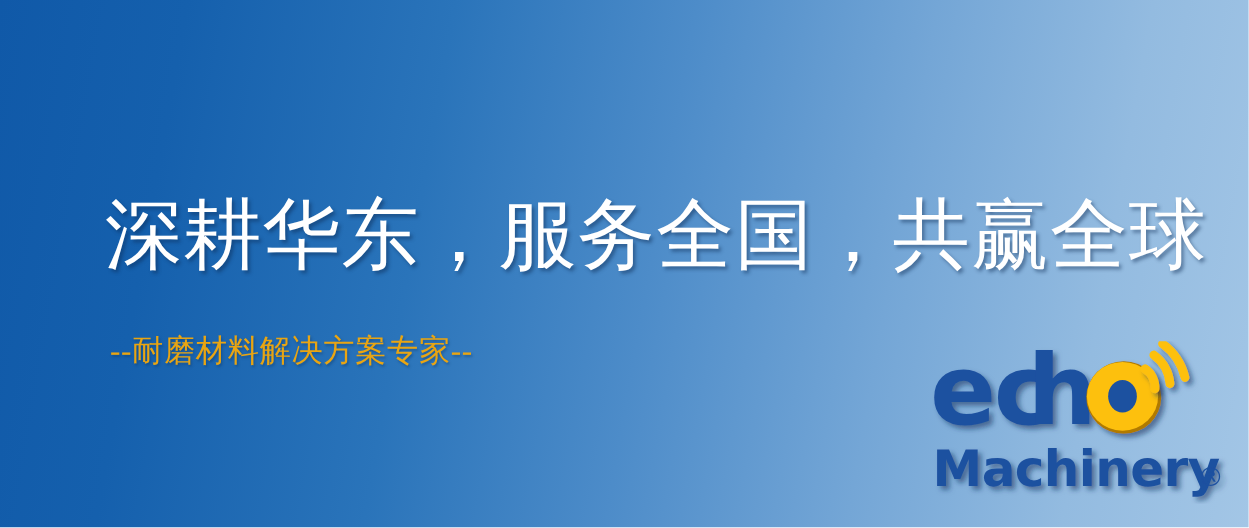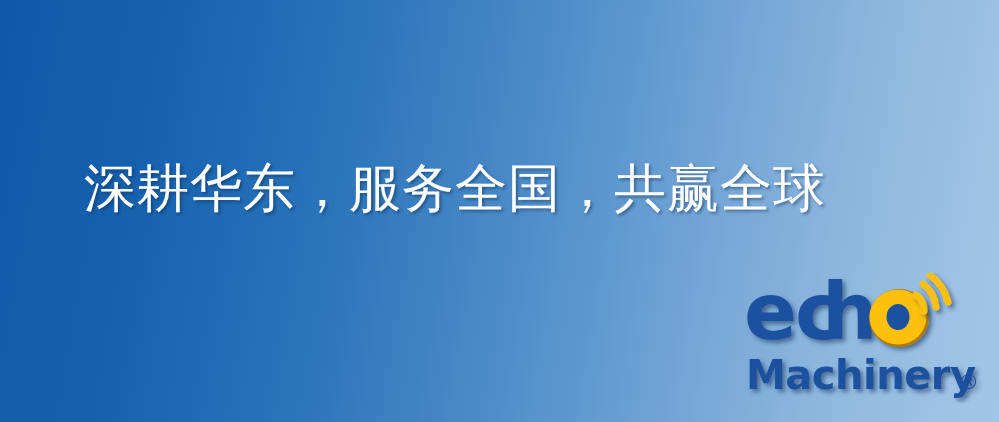--- a/index.html
+++ b/index.html
@@ -23,21 +23,21 @@
     font-family: "Liberation Sans", sans-serif;
     -webkit-font-smoothing: antialiased;
   }
 
   
   #headline {
     position: absolute;
     left: 84px;
     top: 151px;
     font-family: "Liberation Serif", "DejaVu Serif", serif;
-    font-size: 52px;
+    font-size: 62px;
     line-height: 76px;
     letter-spacing: 1px;
     color: #ffffff;
     white-space: nowrap;
     text-shadow: 2px 2px 3px rgba(10, 40, 80, 0.45);
   }
 
   
   #subtitle {
     position: absolute;
@@ -66,20 +66,21 @@
     height: 130px;
   }
 </style>
 </head>
 <body>
 
 <div id="banner">
 
   <div id="headline">深耕华东，服务全国，共赢全球</div>
 
+  <div id="subtitle">--耐磨材料解决方案专家--</div>
 
   <div id="logo">
     <svg viewBox="0 0 250 130" xmlns="http://www.w3.org/2000/svg" aria-hidden="true">
       <defs>
         <filter id="logoShadow" x="-25%" y="-25%" width="160%" height="170%">
           <feDropShadow dx="3" dy="3" stdDeviation="2.2" flood-color="#0c2f5c" flood-opacity="0.55"></feDropShadow>
         </filter>
       </defs>
 
       <g filter="url(#logoShadow)">

